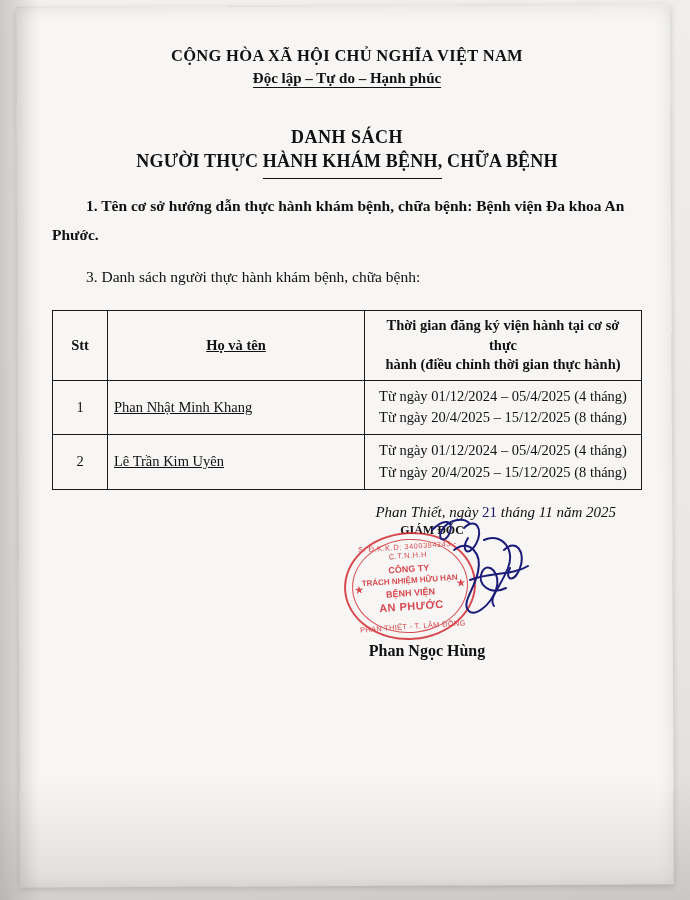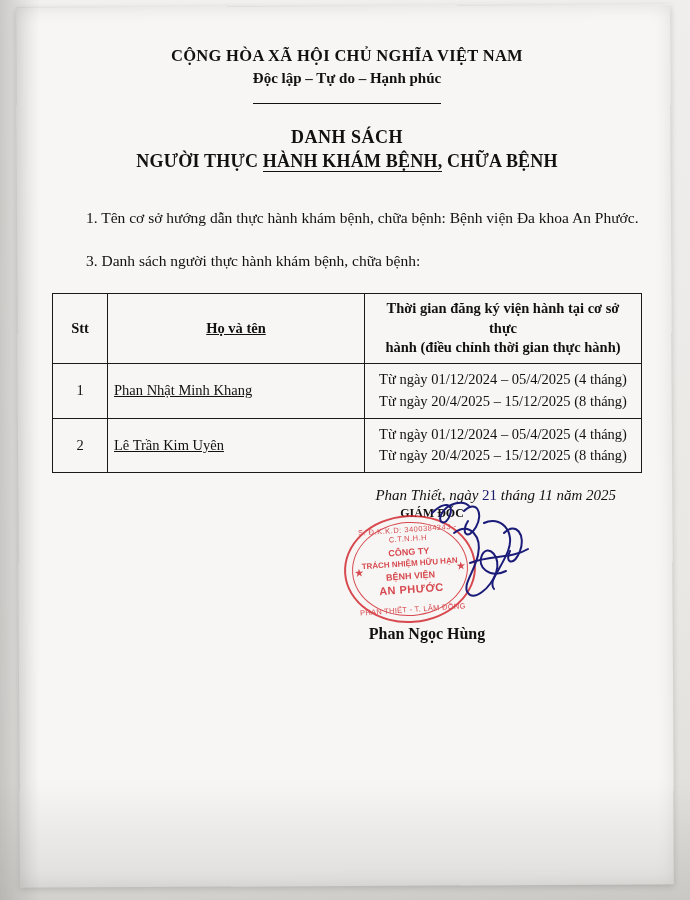--- a/index.html
+++ b/index.html
@@ -53,49 +53,49 @@
     letter-spacing: 0.3px;
   }
   .hdr .l2 {
     font-weight: bold;
     font-size: 15px;
     margin-top: 4px;
   }
   .hdr .l2 .u {
     text-decoration: none;
     border-bottom: 1px solid #111;
-    padding-bottom: 17px;
+    padding-bottom: 1px;
   }
 
   .title-block {
     text-align: center;
     margin-top: 40px;
   }
   .title-block .t1 {
     font-weight: bold;
     font-size: 18px;
     letter-spacing: 0.5px;
   }
   .title-block .t2 {
     font-weight: bold;
     font-size: 18px;
     margin-top: 3px;
     letter-spacing: 0.2px;
   }
   .title-block .t2 .u {
     border-bottom: 1px solid #111;
-    padding-bottom: 0;
+    padding-bottom: 7px;
   }
 
   .para {
     font-size: 15.5px;
     line-height: 1.85;
     margin-top: 14px;
   }
-  .para.first { margin-top: 32px; }
+  .para.first { margin-top: 20px; font-weight: bold; }
   .para .ind { display: inline-block; width: 34px; }
 
   table.list {
     width: 100%;
     border-collapse: collapse;
     margin-top: 18px;
     font-size: 14.5px;
   }
   table.list th, table.list td {
     border: 1px solid #1a1a1a;

